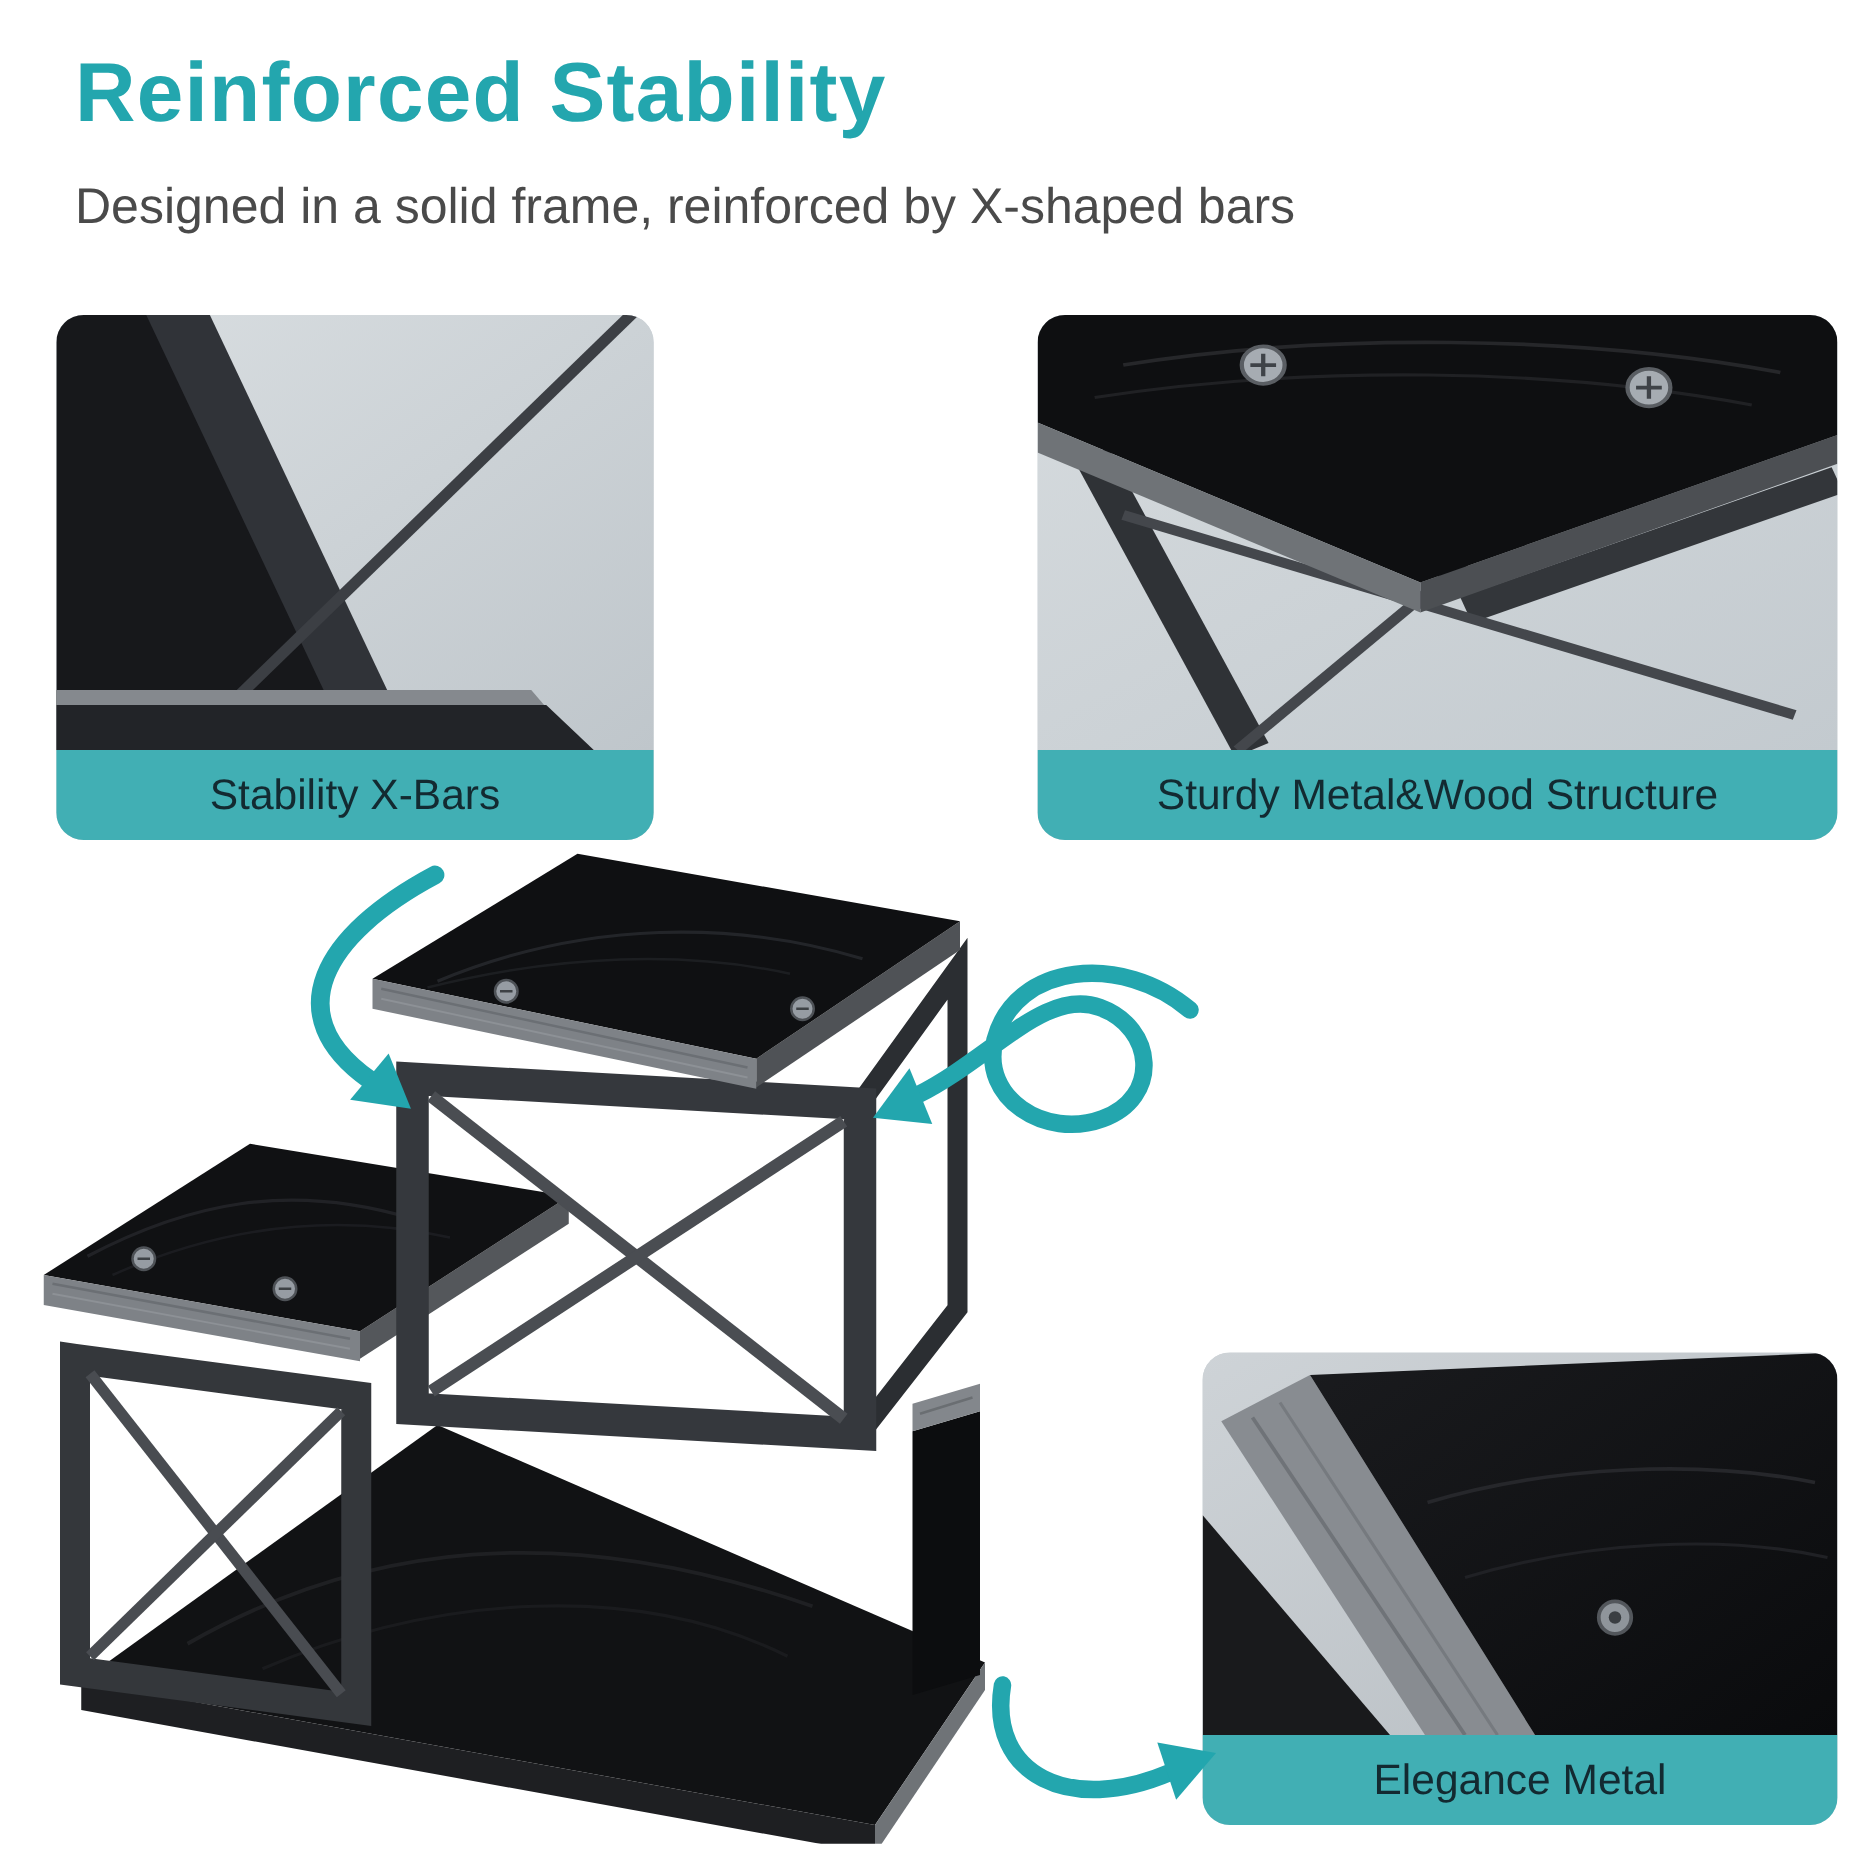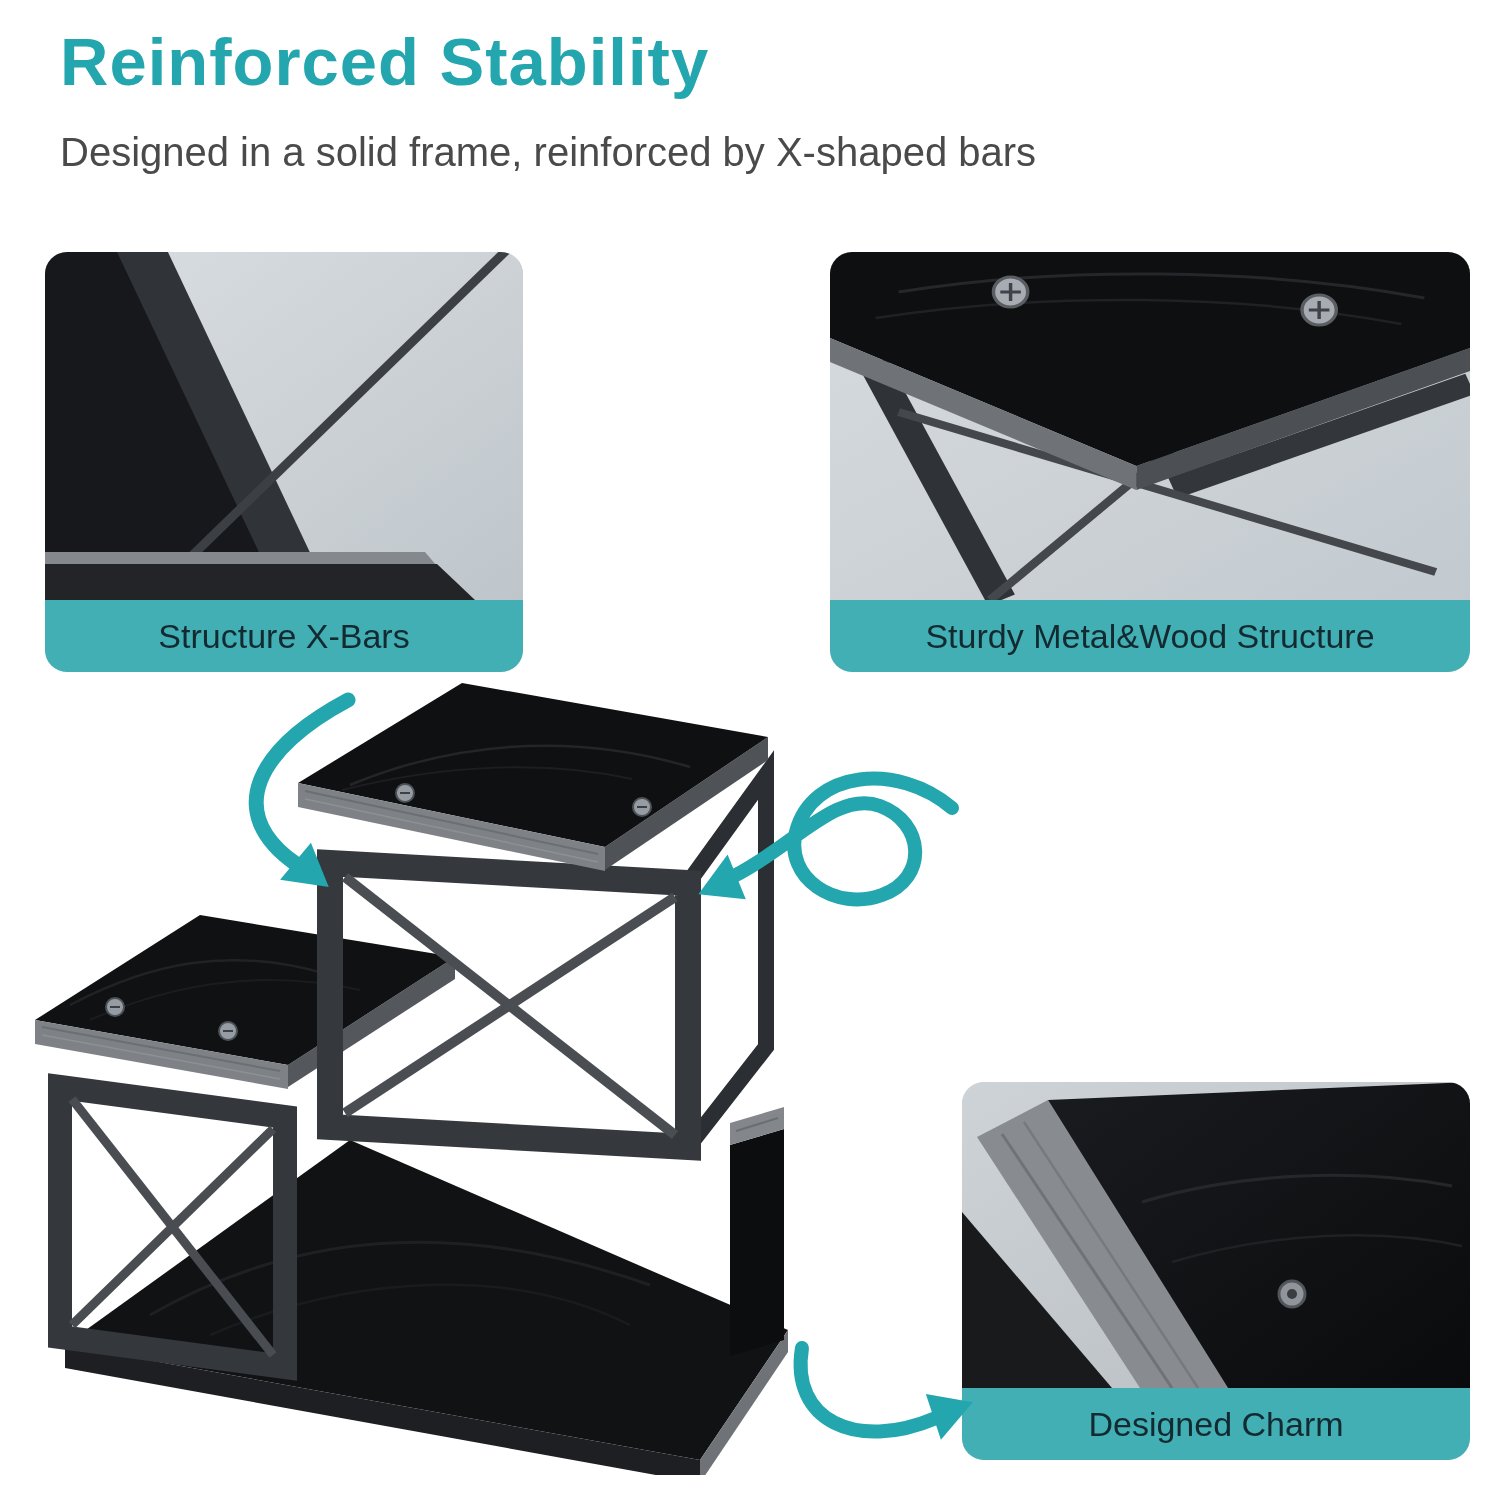--- a/index.html
+++ b/index.html
@@ -1,21 +1,21 @@
 <!DOCTYPE html>
 <html style="--accent-teal: #23A6AE; --caption-band: #41AFB4; --caption-text: #132A31; --subtitle-text: #4A4A4A; --page-bg: #FFFFFF; --wood-black: #101113; --edge-gray: #7E8287; --metal-gray: #35383D;"><head>
 <meta charset="utf-8">
 <style>
   html,body{margin:0;padding:0;}
   body{
     width:1500px;height:1493px;position:relative;overflow:hidden;
     background:var(--page-bg,#ffffff);
     font-family:"Liberation Sans", sans-serif;
   }
-  .header{position:absolute;left:60px;top:25px;width:1380px;z-index:3;}
+  .header{position:absolute;left:60px;top:38px;width:1380px;z-index:3;}
   .page-title{
     font-size:67px;font-weight:700;letter-spacing:1px;
     color:var(--accent-teal,#23A6AE);line-height:1.1;margin:0;
   }
   .page-subtitle{
     font-size:40px;font-weight:400;color:var(--subtitle-text,#4A4A4A);
     margin-top:28px;line-height:1.25;
   }
   .card{
     position:absolute;border-radius:22px;overflow:hidden;z-index:2;
@@ -60,21 +60,21 @@
         <line x1="88" y1="-20" x2="262" y2="348" stroke="#303338" stroke-width="46"></line>
         <line x1="470" y1="-10" x2="120" y2="330" stroke="#3c3f44" stroke-width="9"></line>
       </g>
       <g>
         <polygon points="0,300 380,300 392,314 0,314" fill="#85898e"></polygon>
         <polygon points="0,312 392,312 430,348 0,348" fill="#222428"></polygon>
       </g>
     </svg>
   </div>
   <div class="caption">
-    <span>Structure X-Bars</span>
+    <span>Stability X-Bars</span>
   </div>
 </div>
 
 <div class="card card-structure">
   <div class="photo">
     <svg viewBox="0 0 560 348" preserveAspectRatio="none">
       <defs>
         <linearGradient id="bg2" x1="0" y1="0" x2="1" y2="1">
           <stop offset="0" stop-color="#d6dbde"></stop>
             <stop offset="1" stop-color="#c3cacf"></stop>
@@ -132,21 +132,21 @@
       <g>
         <polygon points="86,18 508,0 508,306 266,306" fill="url(#blk3)"></polygon>
         <path d="M180,120 C280,90 400,86 490,104" stroke="#26272b" stroke-width="3" fill="none"></path>
         <path d="M210,180 C310,150 420,146 500,164" stroke="#202125" stroke-width="2.5" fill="none"></path>
         <circle cx="330" cy="212" r="13" fill="#8f959b" stroke="#52565b" stroke-width="3"></circle>
         <circle cx="330" cy="212" r="5" fill="#3a3e42"></circle>
       </g>
     </svg>
   </div>
   <div class="caption">
-    <span>Designed Charm</span>
+    <span>Elegance Metal</span>
   </div>
 </div>
 
 <div class="product">
   <svg viewBox="0 0 770 800" width="770" height="800">
 
     <g>
       <polygon points="35,670 320,465 758,655 670,785" fill="#111214"></polygon>
       <path d="M120,640 C260,560 420,540 620,610" stroke="#232427" stroke-width="3" fill="none" opacity="0.8"></path>
       <path d="M180,660 C320,600 480,590 600,650" stroke="#1d1e21" stroke-width="2.5" fill="none" opacity="0.8"></path>

